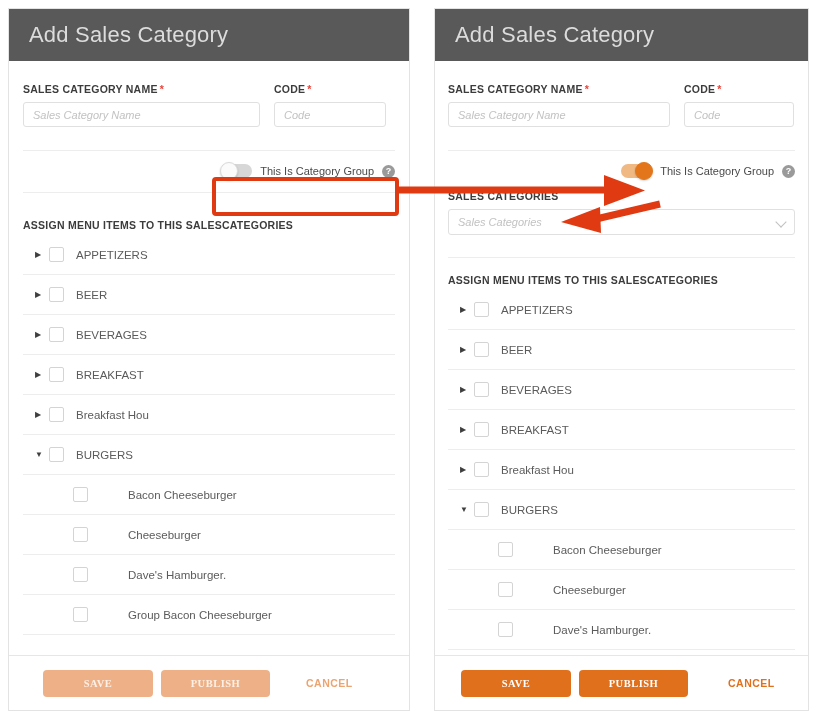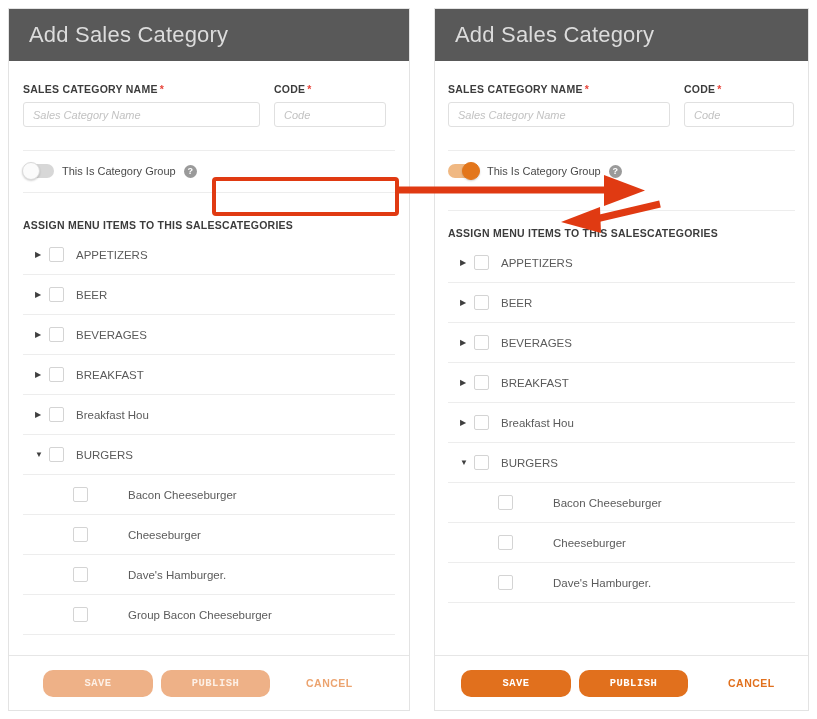--- a/index.html
+++ b/index.html
@@ -92,20 +92,21 @@
   .divider {
     height: 1px;
     background: #ededed;
     margin-top: 23px;
   }
 
   
   .toggle-row {
     display: flex;
     align-items: center;
+    justify-content: flex-end;
     height: 34px;
     margin-top: 3px;
     gap: 8px;
   }
   .switch {
     width: 31px;
     height: 14px;
     border-radius: 8px;
     position: relative;
     flex: 0 0 auto;
@@ -225,22 +226,22 @@
     border-top: 1px solid #e6e6e6;
     display: flex;
     align-items: center;
     padding-left: 34px;
     gap: 8px;
   }
   #panel-right .panel-footer { padding-left: 26px; }
   .btn {
     height: 27px;
     border: none;
-    border-radius: 10px;
-    font-family: Liberation Mono, monospace;
+    border-radius: 4px;
+    font-family: Liberation Serif, serif;
     font-size: 10.5px;
     font-weight: bold;
     letter-spacing: 0.5px;
     color: #ffffff;
     cursor: pointer;
   }
   .btn.save    { width: 110px; }
   .btn.publish { width: 109px; }
   .btn.disabled { background: #eeb187; color: #fdf0e6; }
   .btn.active   { background: #e1701d; color: #ffffff; }
@@ -392,20 +393,27 @@
       <div class="divider"></div>
 
       <div class="toggle-row">
         <div class="switch on">
           <div class="knob"></div>
         </div>
         <span class="toggle-label">This Is Category Group</span>
         <span class="help-ico">?</span>
       </div>
 
+      <div class="select-block">
+        <div class="assign-title">SALES CATEGORIES</div>
+        <div class="select-wrap">
+          <input class="tselect" type="text" placeholder="Sales Categories" style="">
+          <span class="chev"></span>
+        </div>
+      </div>
 
       <div class="divider" style="margin-top:22px"></div>
 
       <div style="margin-top:16px">
         <div class="assign-title">ASSIGN MENU ITEMS TO THIS SALESCATEGORIES</div>
         <div class="list" id="list-right">
             <div class="row">
               <span class="caret">▶</span>
               <span class="cbox"></span>
               <span class="rlabel">APPETIZERS</span>

